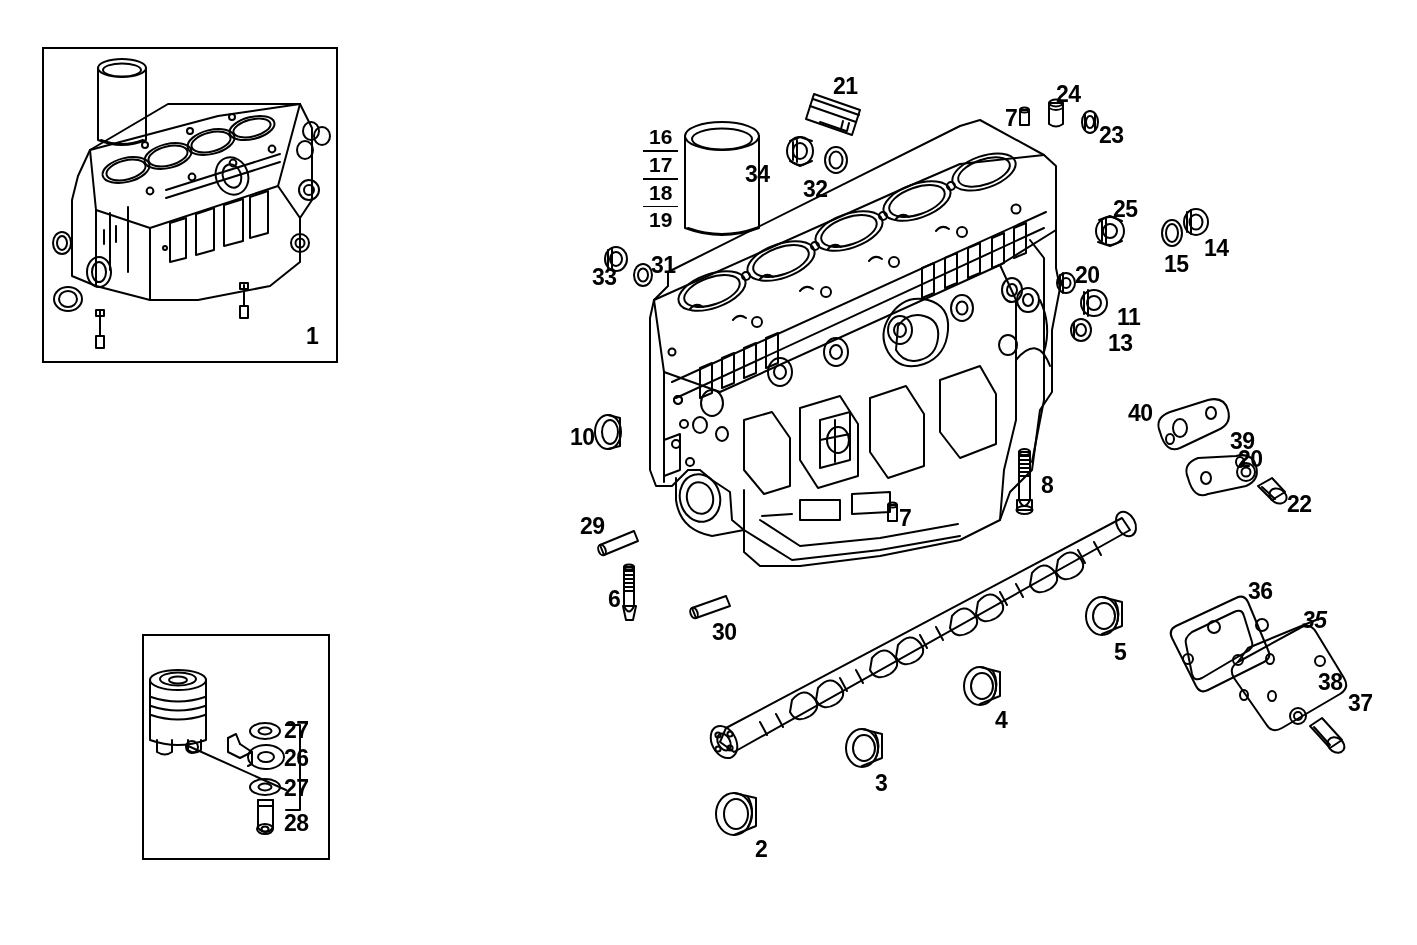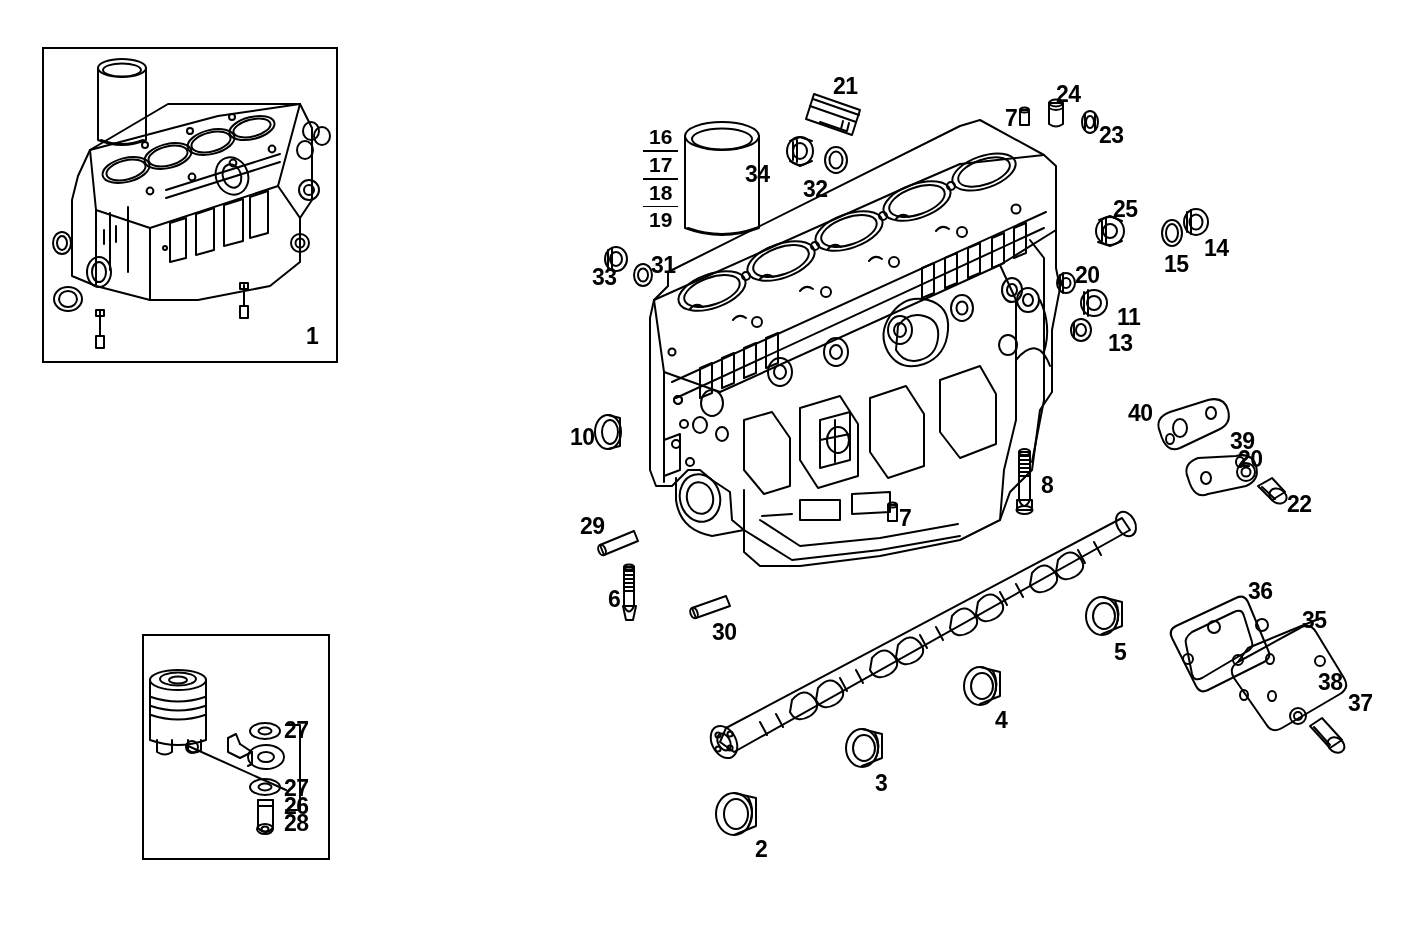--- a/index.html
+++ b/index.html
@@ -435,21 +435,21 @@
   <div class="lbl" style="left:306px;top:325px;">1</div>
 
   <div class="stack" style="left:643px;top:124px;">
     <div class="r">16</div>
     <div class="r">17</div>
     <div class="rthin">18</div>
     <div>19</div>
   </div>
 
   <div class="lbl" style="left:284px;top:719px;">27</div>
-  <div class="lbl" style="left:284px;top:747px;margin-top:48px;">26</div>
+  <div class="lbl" style="left:284px;top:747px;">26</div>
   <div class="lbl" style="left:284px;top:777px;">27</div>
   <div class="lbl" style="left:284px;top:812px;">28</div>
 
   <div class="lbl" style="left:755px;top:838px;">2</div>
   <div class="lbl" style="left:875px;top:772px;">3</div>
   <div class="lbl" style="left:995px;top:709px;">4</div>
   <div class="lbl" style="left:1114px;top:641px;">5</div>
   <div class="lbl" style="left:608px;top:588px;">6</div>
   <div class="lbl" style="left:1005px;top:107px;">7</div>
   <div class="lbl" style="left:899px;top:507px;">7</div>
@@ -465,20 +465,20 @@
   <div class="lbl" style="left:1287px;top:493px;">22</div>
   <div class="lbl" style="left:1099px;top:110px;margin-top:14px;">23</div>
   <div class="lbl" style="left:1056px;top:83px;">24</div>
   <div class="lbl" style="left:1113px;top:198px;">25</div>
   <div class="lbl" style="left:580px;top:515px;">29</div>
   <div class="lbl" style="left:712px;top:621px;">30</div>
   <div class="lbl" style="left:651px;top:254px;">31</div>
   <div class="lbl" style="left:803px;top:178px;">32</div>
   <div class="lbl" style="left:592px;top:236px;margin-top:30px;">33</div>
   <div class="lbl" style="left:745px;top:115px;margin-top:48px;">34</div>
-  <div class="lbl" style="left:1302px;top:609px;">35</div>
+  <div class="lbl" style="left:1302px;top:609px;font-style:italic;">35</div>
   <div class="lbl" style="left:1248px;top:580px;">36</div>
   <div class="lbl" style="left:1348px;top:692px;">37</div>
   <div class="lbl" style="left:1318px;top:671px;">38</div>
   <div class="lbl" style="left:1230px;top:430px;">39</div>
   <div class="lbl" style="left:1128px;top:402px;">40</div>
 
 </div>
 
 </body></html>

